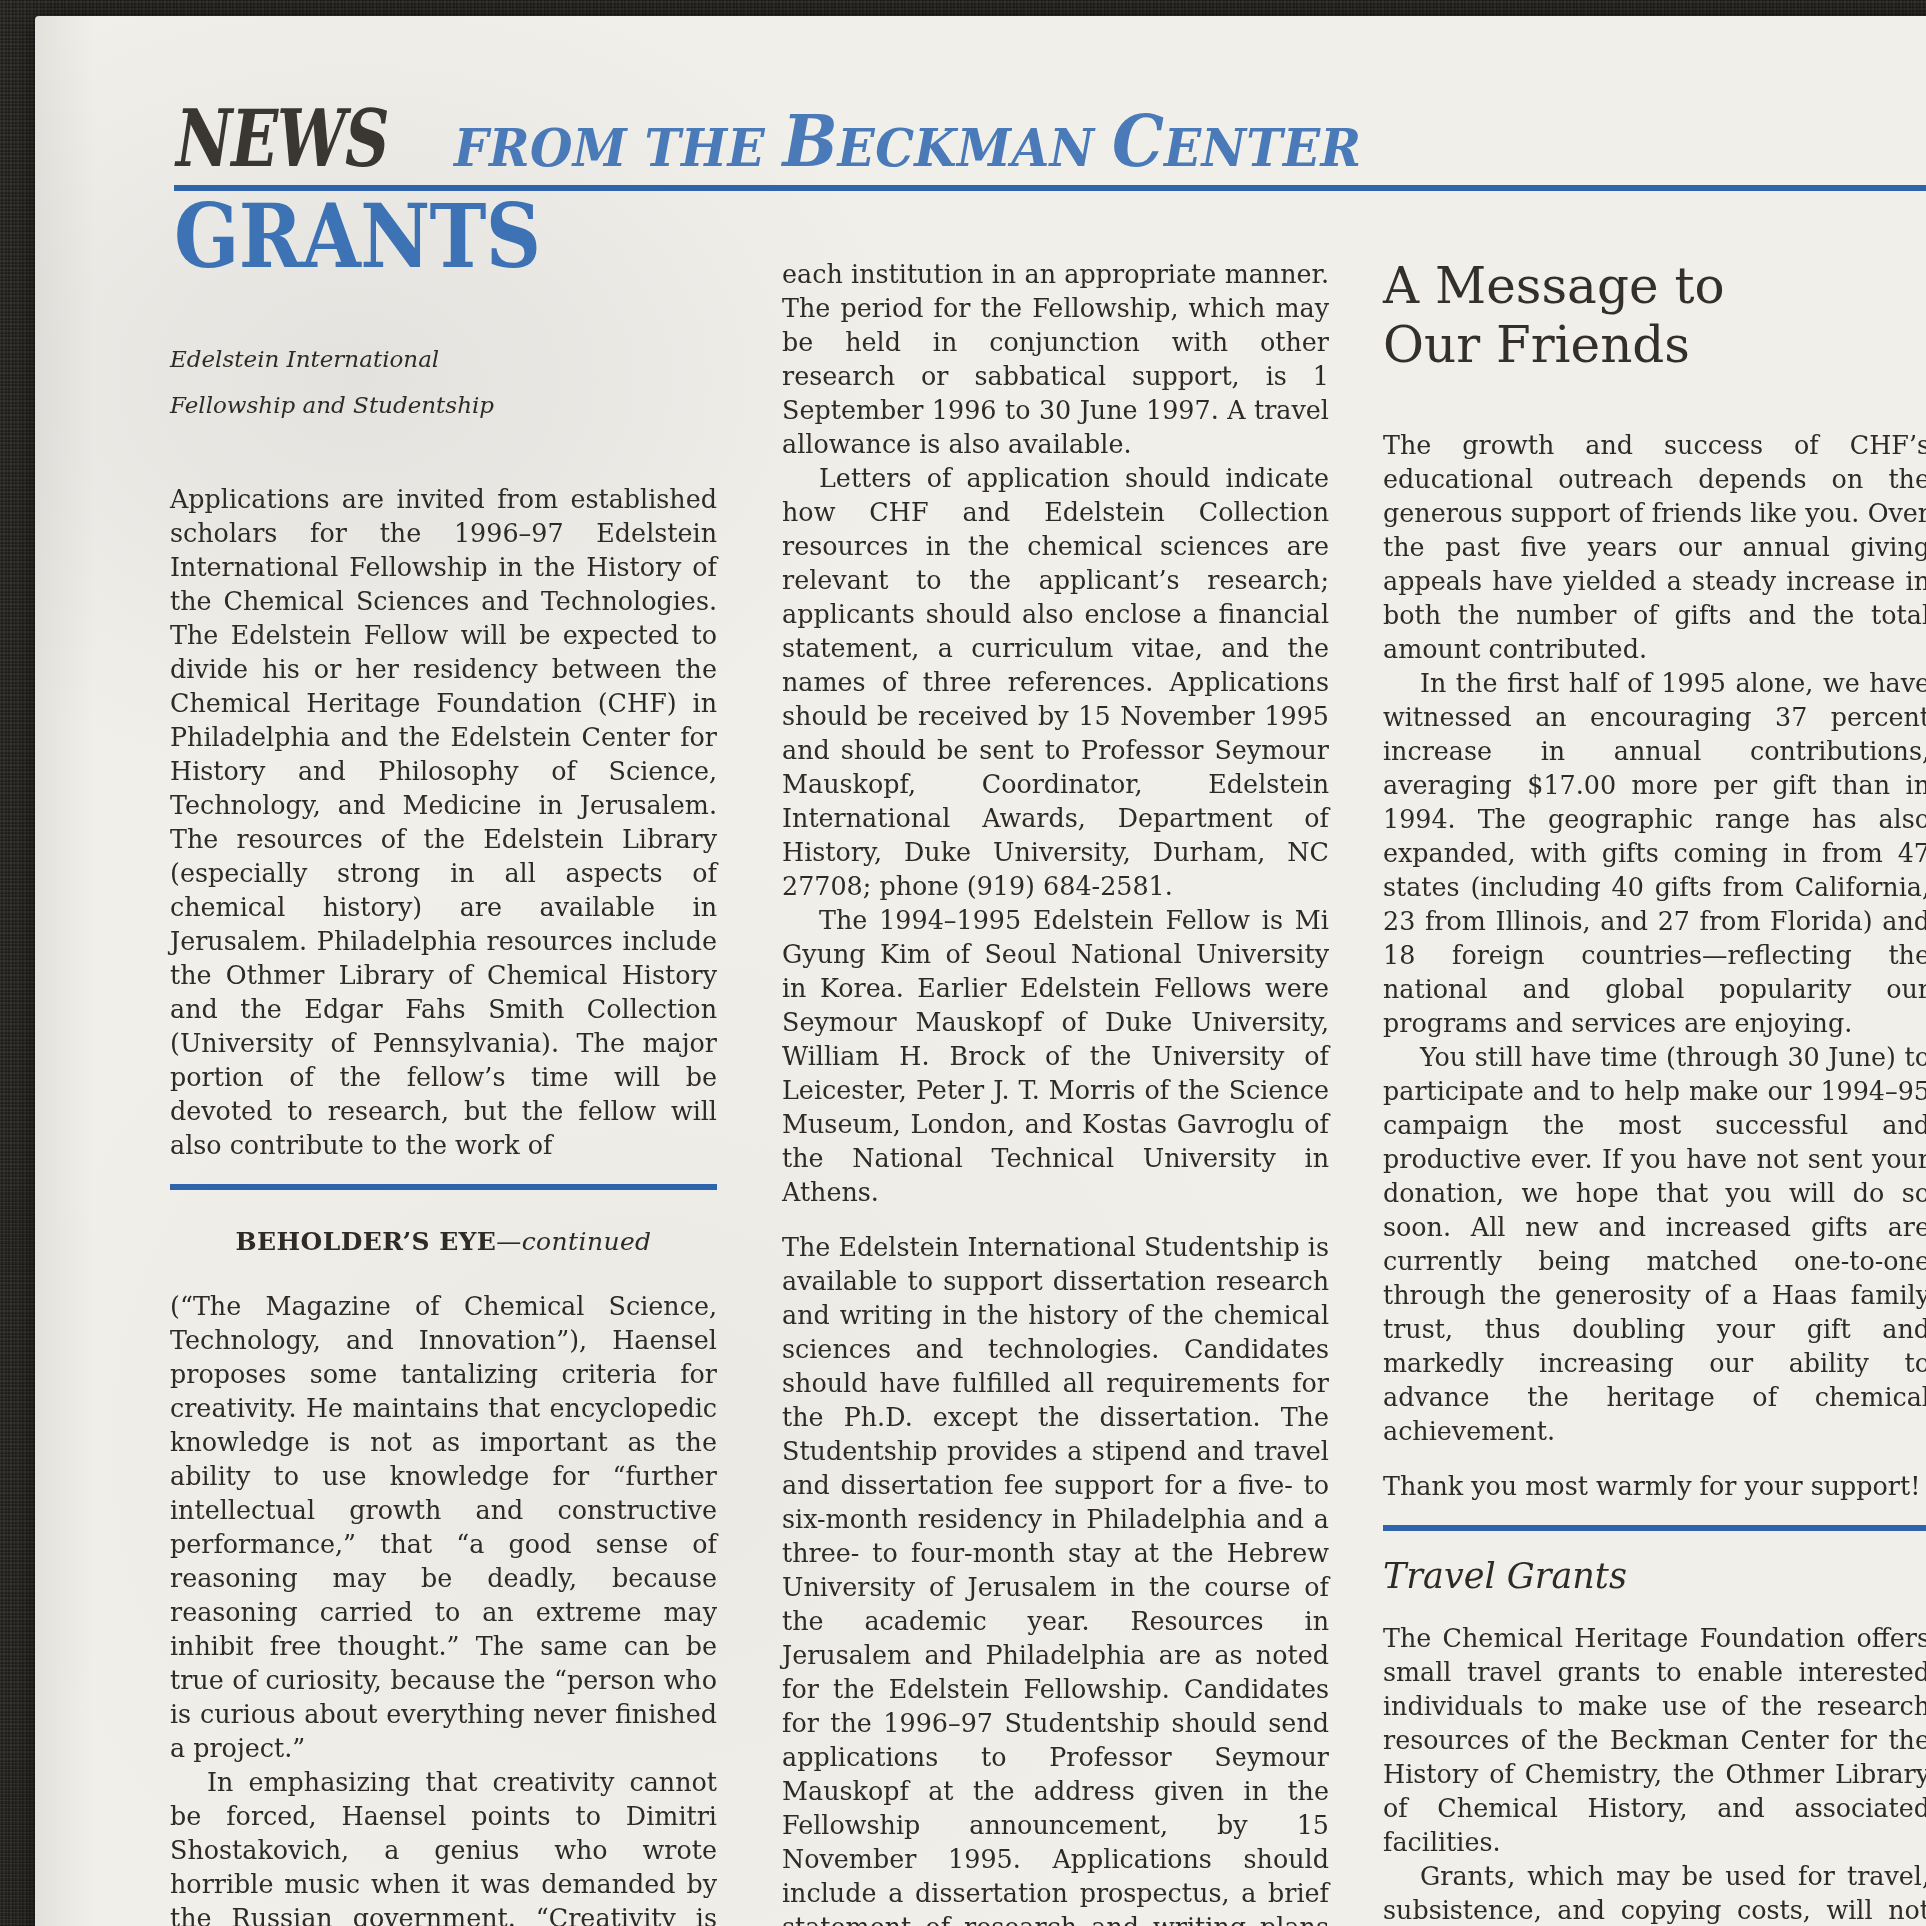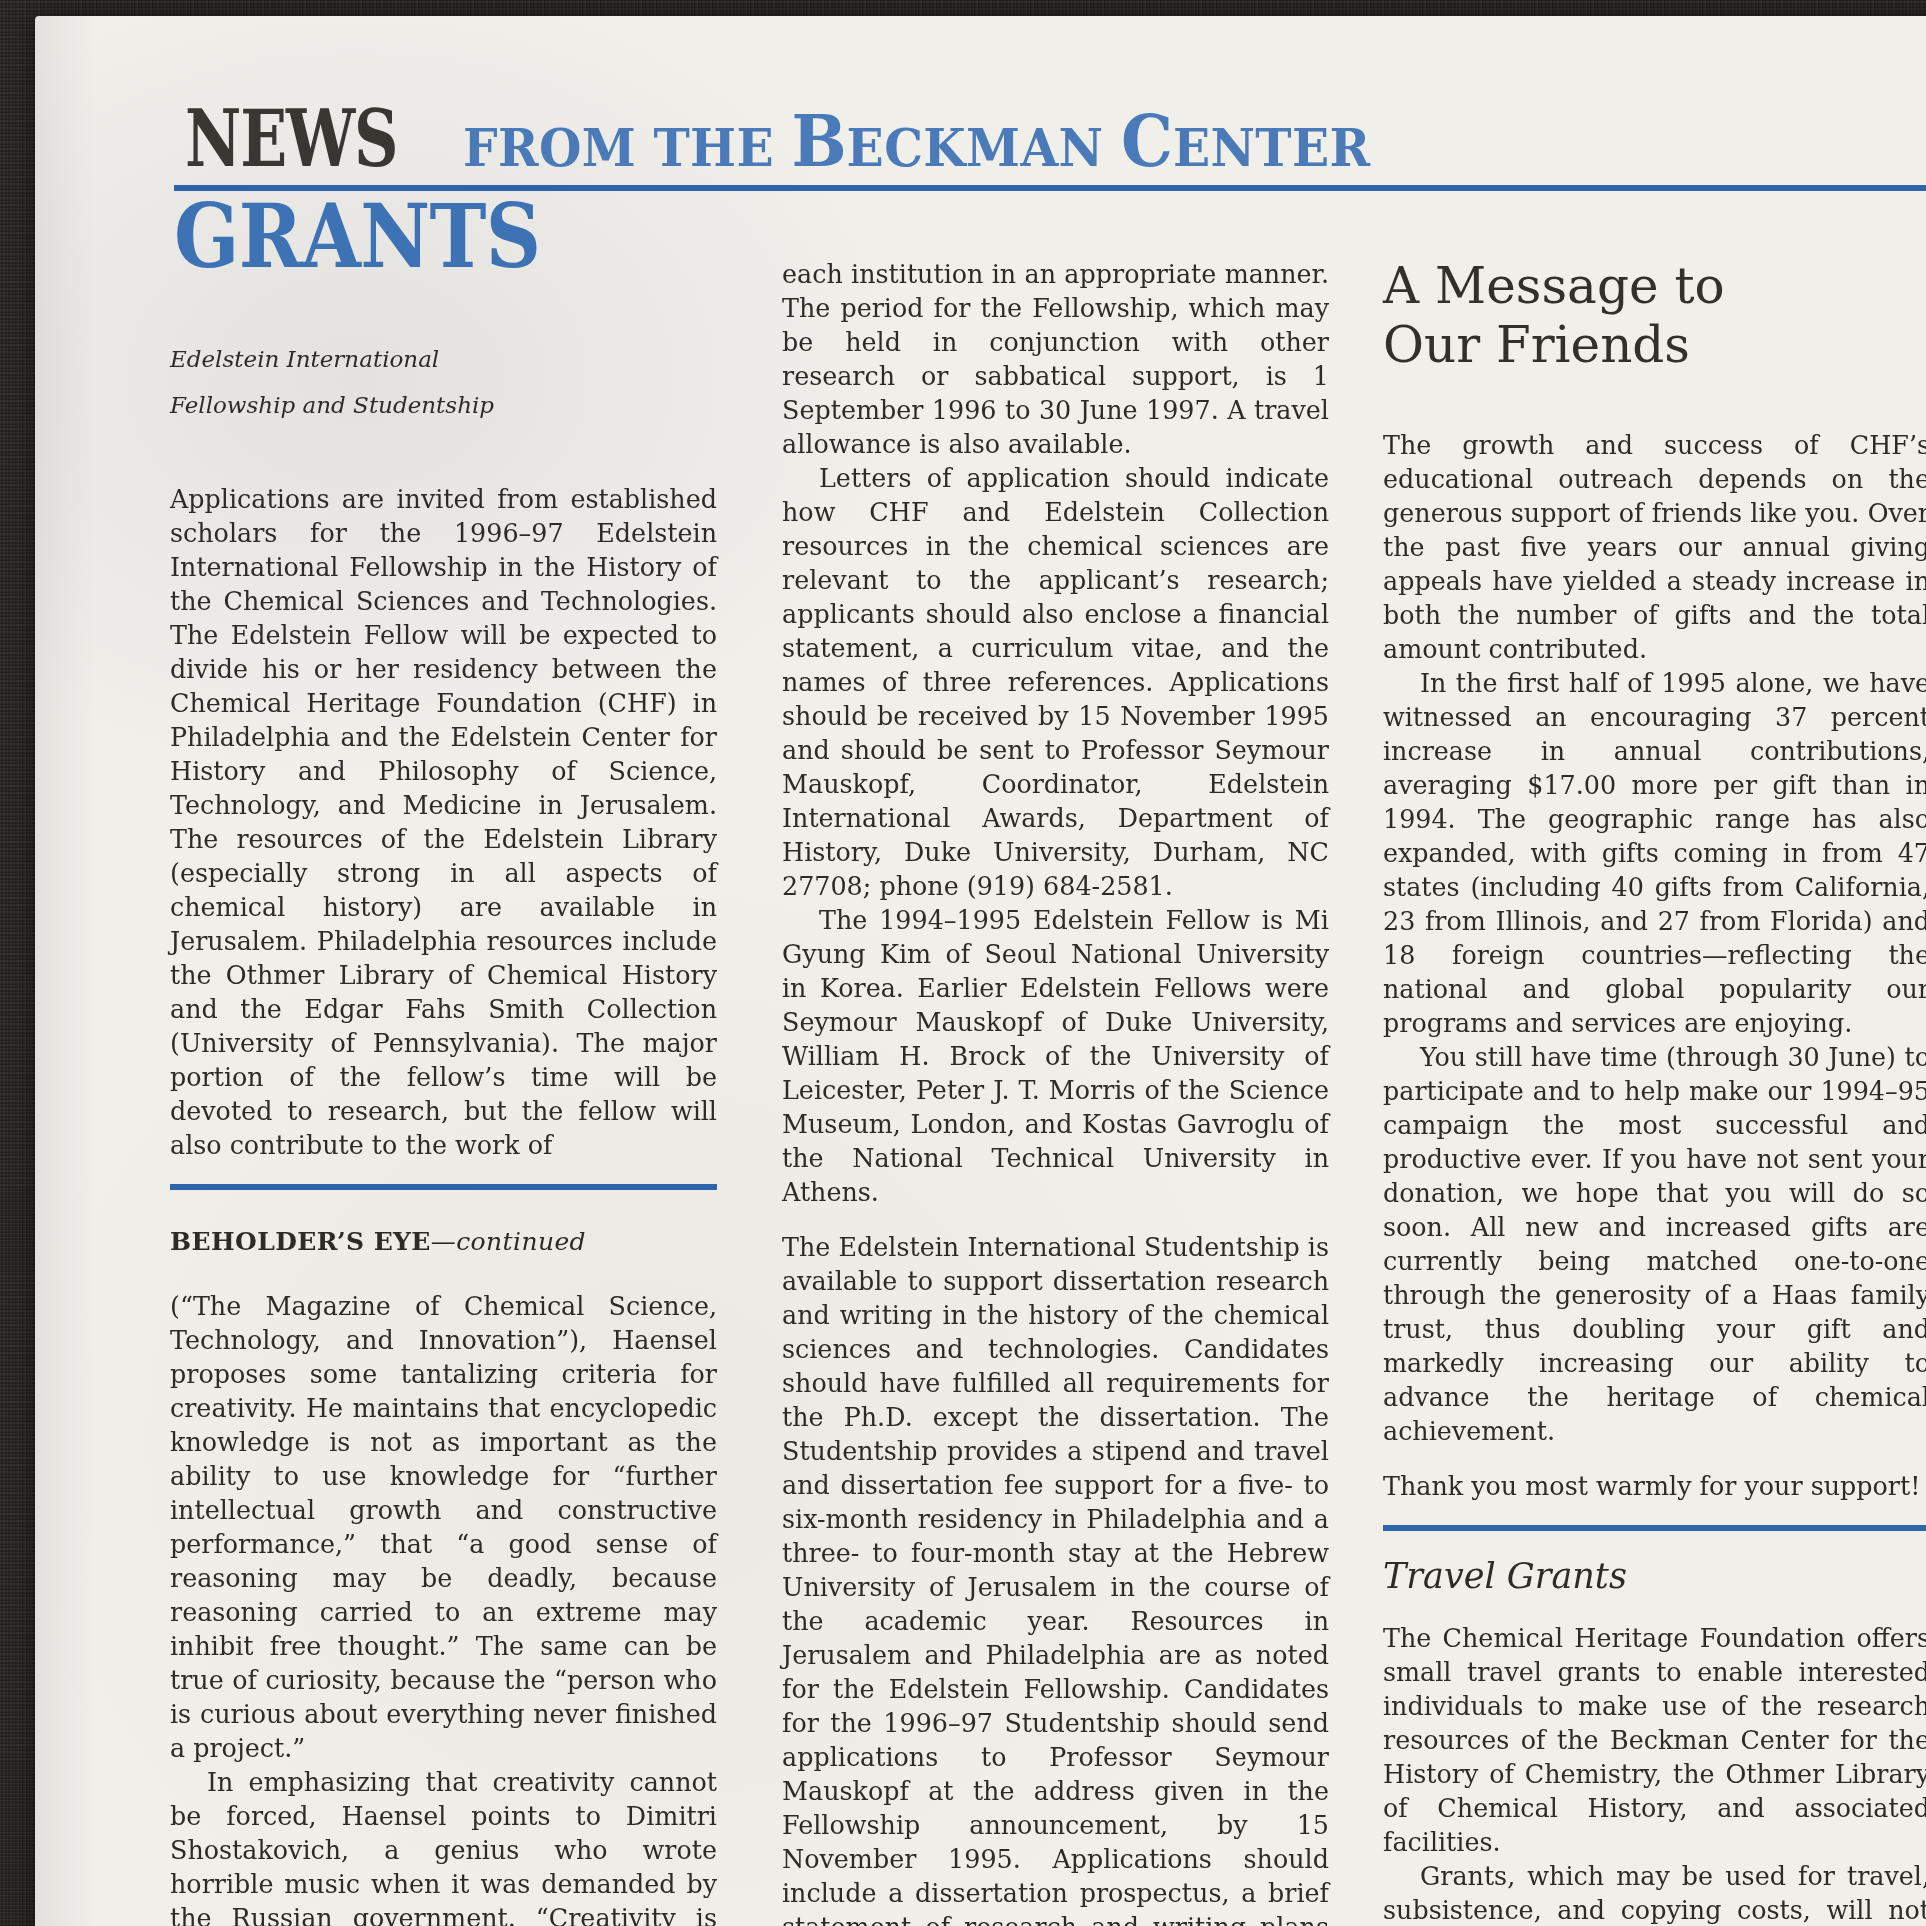--- a/index.html
+++ b/index.html
@@ -23,21 +23,21 @@
       radial-gradient(ellipse 1002px 925px at 30% 55%, rgba(120,118,110,.05), transparent 65%),
       linear-gradient(90deg, rgba(0,0,0,.06), transparent 3%, transparent 94%, rgba(0,0,0,.12)),
       linear-gradient(0deg, rgba(0,0,0,.03), transparent 4%),
       #f1efea;
     border-radius: 3.9px;
     box-shadow: 0 0 23px rgba(0,0,0,.55);
     color: #2e2b27;
   }
 
   
-  .masthead { position: absolute; left: 150px; top: 76px; font-size: 0; white-space: nowrap; }
+  .masthead { position: absolute; left: 141px; top: 76px; font-size: 0; white-space: nowrap; font-style: italic; }
   .hw-news {
     display: inline-block; transform: scaleX(.78); transform-origin: 0 100%;
     font-size: 79px; letter-spacing: -1.5px; color: #3a3733;
   }
   .hw-blue { display: inline-block; transform: scaleX(.92); transform-origin: 0 100%; margin-left: 5.4px; color: #4a7ab8; }
   .hw-small { font-size: 53px; letter-spacing: 0.4px; }
   .hw-init  { font-size: 71px; }
 
   .rule { background: #2e64ab; }
   .rule-header { position: absolute; left: 139px; top: 169px; width: 1757px; height: 6.2px; }
@@ -62,21 +62,21 @@
   .article-heading-italic {
     font-style: italic; font-size: 23px; line-height: 46px;
     white-space: pre-line; text-align: left; margin: 0 0 54px 0; font-weight: 400;
     letter-spacing: 0;
   }
   .message-heading {
     font-size: 50px; line-height: 59px; white-space: pre-line; text-align: left;
     margin: 0 0 53px 0; font-weight: 400; color: #33302b;
   }
   .rule-inline { height: 5.4px; border: 0; margin: 22.3px 0 0 0; }
-  .kicker { margin-top: 35px !important; font-size: 25px; letter-spacing: 0.4px; text-align: left; }
+  .kicker { margin-top: 35px !important; font-size: 25px; letter-spacing: 0.4px; text-align: center; }
   .kicker .run-b { font-weight: 700; }
   .kicker .run-i { font-style: italic; }
   .run-i { }
   .run-b { font-weight: 700; }
   .after-kicker { margin-top: 30px !important; }
   .travel-heading {
     font-style: italic; font-size: 35px; line-height: 42px; text-align: left;
     margin: 24px 0 24px 0; font-weight: 400;
   }
 </style>

